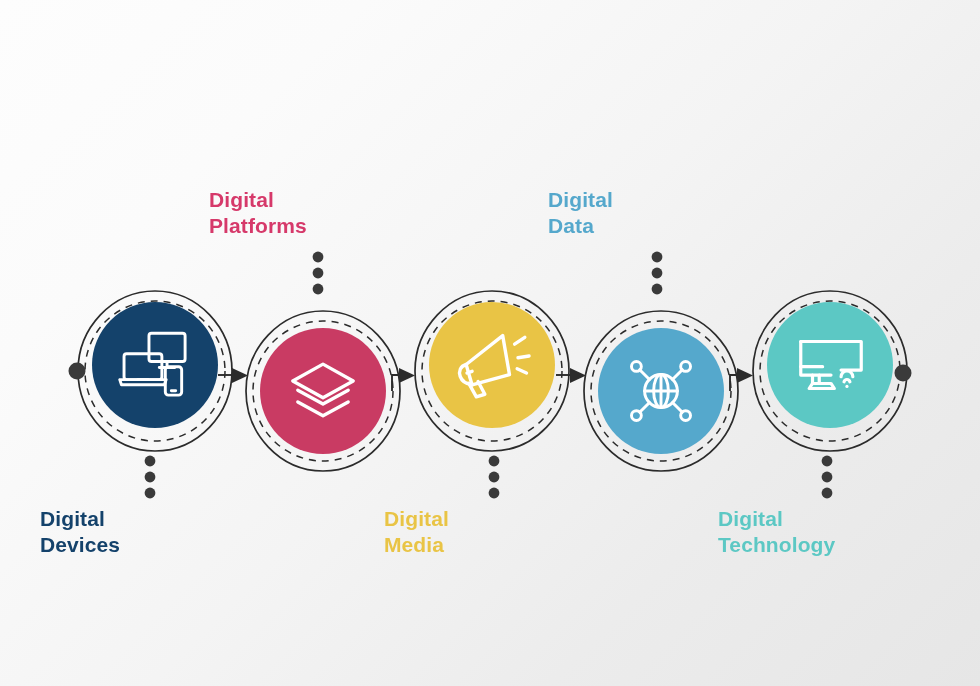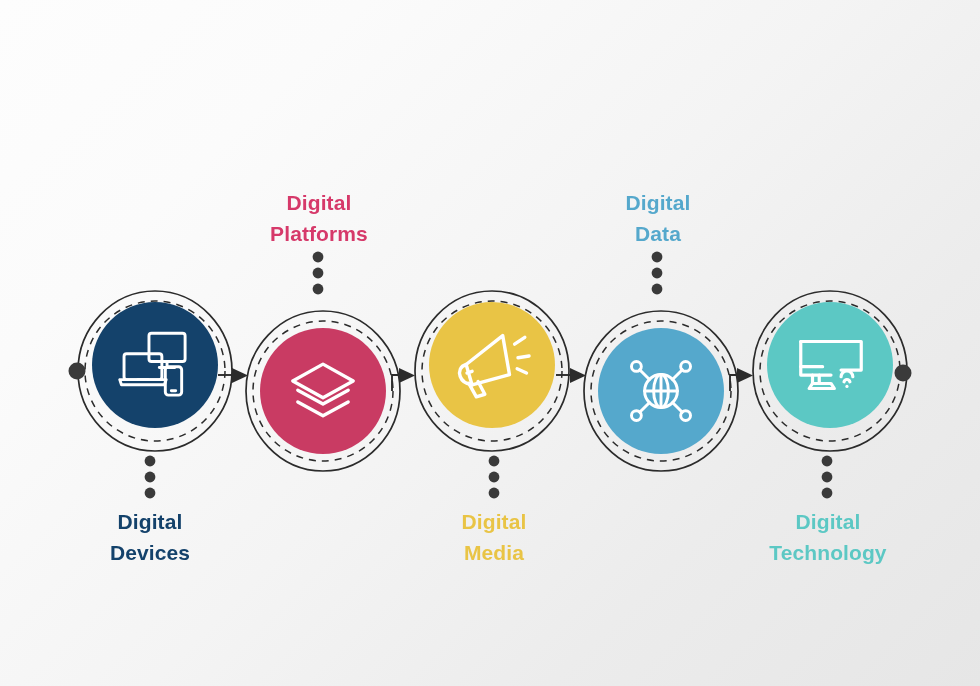--- a/index.html
+++ b/index.html
@@ -20,24 +20,23 @@
   }
   #diagram-svg {
     position: absolute;
     left: 0;
     top: 0;
     width: 980px;
     height: 686px;
   }
   .node-label {
     position: absolute;
-    text-align: center;
     font-weight: bold;
     font-size: 21px;
-    line-height: 31px;
+    line-height: 26px;
     letter-spacing: 0.1px;
     white-space: pre-line;
     width: 220px;
     user-select: none;
   }
 </style>
 </head>
 <body>
 
 <div id="stage">

